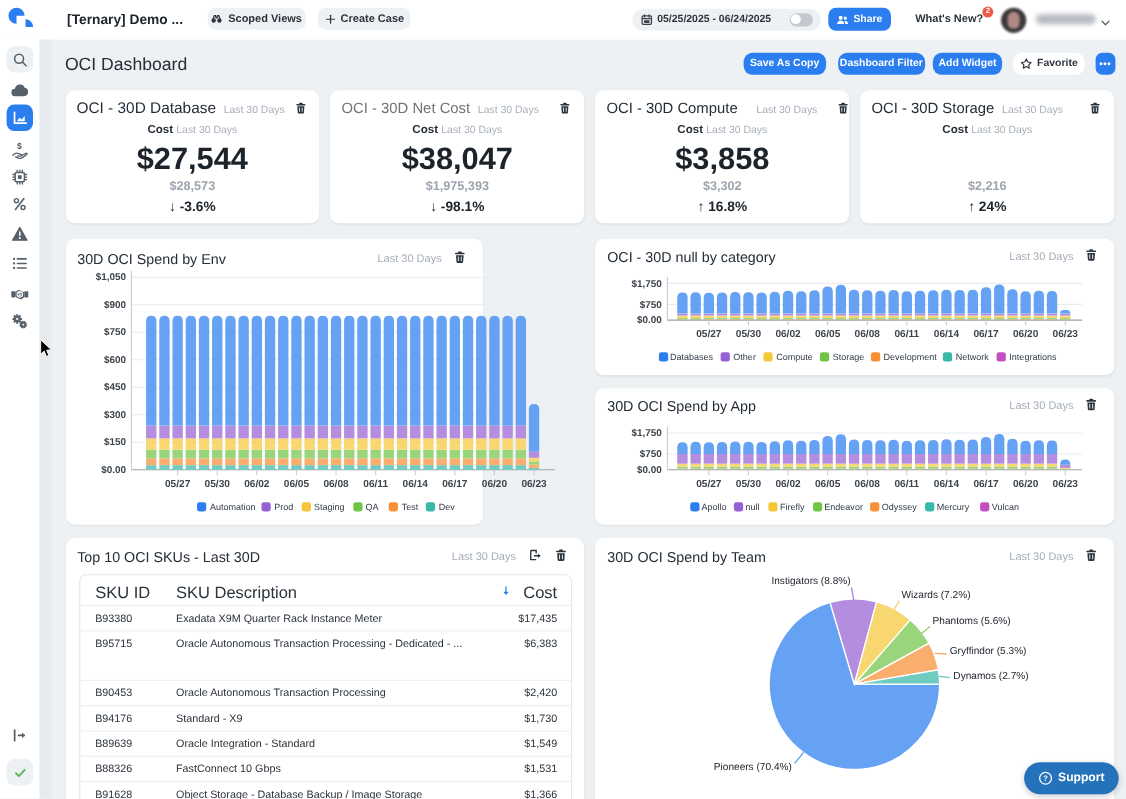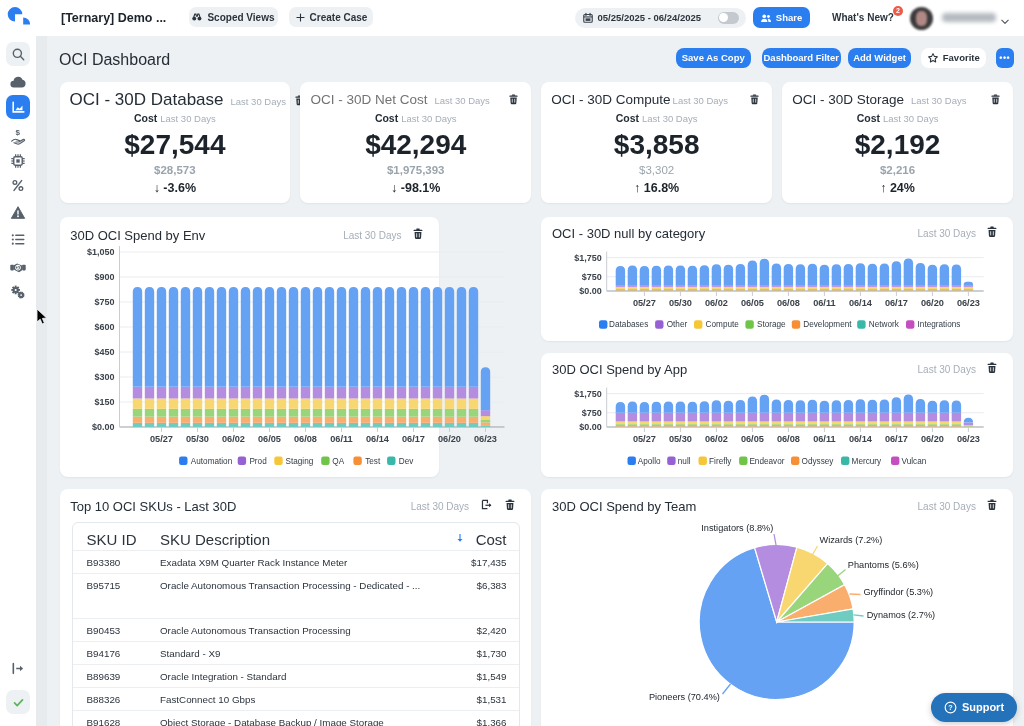--- a/index.html
+++ b/index.html
@@ -159,21 +159,21 @@
 <div class="abs" style="left:59px;top:51px;font-size:16px;color:#252d36">OCI Dashboard</div>
 <div class="btn" style="left:676px;top:47.7px;width:74.5px;height:20.2px">Save As Copy</div>
 <div class="btn" style="left:762px;top:47.7px;width:78.5px;height:20.2px">Dashboard Filter</div>
 <div class="btn" style="left:848px;top:47.7px;width:63px;height:20px">Add Widget</div>
 <div class="btn" style="left:921px;top:47.7px;width:64.5px;height:20.2px;background:#fff;color:#2b333c;gap:4px"><svg width="12" height="12" viewBox="0 0 17 17" font-family="Liberation Sans, sans-serif">
       <path d="M8.5 2.3 l1.9 3.9 4.3.6-3.1 3 .7 4.3-3.8-2-3.8 2 .7-4.3-3.1-3 4.3-.6z" fill="none" stroke="#2b333c" stroke-width="1.5" stroke-linejoin="round"></path>
     </svg>Favorite</div>
 <div class="btn" style="left:995.5px;top:47.7px;width:18.5px;height:20.2px;font-size:9px;letter-spacing:.5px;border-radius:6px">•••</div>
 <div class="card" style="left:59.5px;top:82px;width:230.7px;height:121.4px">
 <div style="position:absolute;left:10px;top:8px;display:flex;align-items:baseline;gap:7px;width:210px;white-space:nowrap">
-<span style="font-size:17px;color:#252d36">OCI - 30D Database</span>
+<span style="font-size:14px;color:#252d36">OCI - 30D Database</span>
       <span class="gray" style="font-size:9.5px">Last 30 Days</span>
 <span style="margin-left:auto;position:relative;top:2px"><svg width="13" height="13" viewBox="0 0 17 17" font-family="Liberation Sans, sans-serif">
           <rect x="3.1" y="3.3" width="10.8" height="1.7" rx="0.8" fill="#2b333c"></rect>
           <rect x="6.3" y="1.9" width="4.4" height="1.7" rx="0.8" fill="#2b333c"></rect>
           <path d="M4.3 6 h8.4 l-.5 7.3 c-.1.8-.6 1.3-1.3 1.3 h-4.8 c-.7 0-1.2-.5-1.3-1.3 Z" fill="#2b333c"></path>
           <line x1="6.9" y1="7.6" x2="6.9" y2="12.6" stroke="#fff" stroke-width="1"></line>
           <line x1="10.1" y1="7.6" x2="10.1" y2="12.6" stroke="#fff" stroke-width="1"></line>
         </svg></span>
     </div>
 <div style="position:absolute;top:30px;width:100%;text-align:center;font-size:10.5px;white-space:nowrap"><b style="color:#252d36">Cost</b> <span class="gray" style="font-size:9.5px">Last 30 Days</span></div>
@@ -187,55 +187,54 @@
       <span class="gray" style="font-size:9.5px">Last 30 Days</span>
 <span style="margin-left:auto;position:relative;top:2px"><svg width="13" height="13" viewBox="0 0 17 17" font-family="Liberation Sans, sans-serif">
           <rect x="3.1" y="3.3" width="10.8" height="1.7" rx="0.8" fill="#2b333c"></rect>
           <rect x="6.3" y="1.9" width="4.4" height="1.7" rx="0.8" fill="#2b333c"></rect>
           <path d="M4.3 6 h8.4 l-.5 7.3 c-.1.8-.6 1.3-1.3 1.3 h-4.8 c-.7 0-1.2-.5-1.3-1.3 Z" fill="#2b333c"></path>
           <line x1="6.9" y1="7.6" x2="6.9" y2="12.6" stroke="#fff" stroke-width="1"></line>
           <line x1="10.1" y1="7.6" x2="10.1" y2="12.6" stroke="#fff" stroke-width="1"></line>
         </svg></span>
     </div>
 <div style="position:absolute;top:30px;width:100%;text-align:center;font-size:10.5px;white-space:nowrap"><b style="color:#252d36">Cost</b> <span class="gray" style="font-size:9.5px">Last 30 Days</span></div>
-<div style="position:absolute;top:47px;width:100%;text-align:center;font-size:28px;font-weight:bold;color:#1c232b">$42,294</div>
+<div style="position:absolute;top:47px;width:100%;text-align:center;font-size:28px;font-weight:bold;color:#1c232b">$38,047</div>
 <div style="position:absolute;top:82px;width:100%;text-align:center;font-size:11.5px;font-weight:bold;color:#9ba4ad">$1,975,393</div>
 <div style="position:absolute;top:99px;width:100%;text-align:center;font-size:12.5px;font-weight:bold;color:#1c232b">↓ -98.1%</div>
 </div>
 <div class="card" style="left:541.3px;top:82px;width:230.7px;height:121.4px">
-<div style="position:absolute;left:10px;top:8px;display:flex;align-items:baseline;gap:2px;width:210px;white-space:nowrap">
+<div style="position:absolute;left:10px;top:8px;display:flex;align-items:baseline;gap:17px;width:210px;white-space:nowrap">
 <span style="font-size:13.5px;color:#252d36">OCI - 30D Compute</span>
       <span class="gray" style="font-size:9.5px">Last 30 Days</span>
 <span style="margin-left:auto;position:relative;top:2px"><svg width="13" height="13" viewBox="0 0 17 17" font-family="Liberation Sans, sans-serif">
           <rect x="3.1" y="3.3" width="10.8" height="1.7" rx="0.8" fill="#2b333c"></rect>
           <rect x="6.3" y="1.9" width="4.4" height="1.7" rx="0.8" fill="#2b333c"></rect>
           <path d="M4.3 6 h8.4 l-.5 7.3 c-.1.8-.6 1.3-1.3 1.3 h-4.8 c-.7 0-1.2-.5-1.3-1.3 Z" fill="#2b333c"></path>
           <line x1="6.9" y1="7.6" x2="6.9" y2="12.6" stroke="#fff" stroke-width="1"></line>
           <line x1="10.1" y1="7.6" x2="10.1" y2="12.6" stroke="#fff" stroke-width="1"></line>
         </svg></span>
     </div>
 <div style="position:absolute;top:30px;width:100%;text-align:center;font-size:10.5px;white-space:nowrap"><b style="color:#252d36">Cost</b> <span class="gray" style="font-size:9.5px">Last 30 Days</span></div>
 <div style="position:absolute;top:47px;width:100%;text-align:center;font-size:28px;font-weight:bold;color:#1c232b">$3,858</div>
-<div style="position:absolute;top:82px;width:100%;text-align:center;font-size:11.5px;font-weight:normal;color:#9ba4ad">$3,302</div>
+<div style="position:absolute;top:82px;width:100%;text-align:center;font-size:11.5px;font-weight:bold;color:#9ba4ad">$3,302</div>
 <div style="position:absolute;top:99px;width:100%;text-align:center;font-size:12.5px;font-weight:bold;color:#1c232b">↑ 16.8%</div>
 </div>
 <div class="card" style="left:782.2px;top:82px;width:230.7px;height:121.4px">
 <div style="position:absolute;left:10px;top:8px;display:flex;align-items:baseline;gap:7px;width:210px;white-space:nowrap">
 <span style="font-size:13.5px;color:#252d36">OCI - 30D Storage</span>
       <span class="gray" style="font-size:9.5px">Last 30 Days</span>
 <span style="margin-left:auto;position:relative;top:2px"><svg width="13" height="13" viewBox="0 0 17 17" font-family="Liberation Sans, sans-serif">
           <rect x="3.1" y="3.3" width="10.8" height="1.7" rx="0.8" fill="#2b333c"></rect>
           <rect x="6.3" y="1.9" width="4.4" height="1.7" rx="0.8" fill="#2b333c"></rect>
           <path d="M4.3 6 h8.4 l-.5 7.3 c-.1.8-.6 1.3-1.3 1.3 h-4.8 c-.7 0-1.2-.5-1.3-1.3 Z" fill="#2b333c"></path>
           <line x1="6.9" y1="7.6" x2="6.9" y2="12.6" stroke="#fff" stroke-width="1"></line>
           <line x1="10.1" y1="7.6" x2="10.1" y2="12.6" stroke="#fff" stroke-width="1"></line>
         </svg></span>
     </div>
 <div style="position:absolute;top:30px;width:100%;text-align:center;font-size:10.5px;white-space:nowrap"><b style="color:#252d36">Cost</b> <span class="gray" style="font-size:9.5px">Last 30 Days</span></div>
-<div style="position:absolute;top:47px;width:100%;text-align:center;font-size:28px;font-weight:bold;color:#1c232b">$2,192</div>
 <div style="position:absolute;top:82px;width:100%;text-align:center;font-size:11.5px;font-weight:bold;color:#9ba4ad">$2,216</div>
 <div style="position:absolute;top:99px;width:100%;text-align:center;font-size:12.5px;font-weight:bold;color:#1c232b">↑ 24%</div>
 </div>
 <div class="card" style="left:59.5px;top:217px;width:379px;height:260.2px">
 <div class="ctitle" style="left:10.7px;top:11px">30D OCI Spend by Env</div>
 <div class="l30" style="right:37px;top:13px">Last 30 Days</div>
 <div class="abs" style="right:14px;top:10px"><svg width="14" height="14" viewBox="0 0 17 17" font-family="Liberation Sans, sans-serif">
         <rect x="3.1" y="3.3" width="10.8" height="1.7" rx="0.8" fill="#2b333c"></rect>
         <rect x="6.3" y="1.9" width="4.4" height="1.7" rx="0.8" fill="#2b333c"></rect>
         <path d="M4.3 6 h8.4 l-.5 7.3 c-.1.8-.6 1.3-1.3 1.3 h-4.8 c-.7 0-1.2-.5-1.3-1.3 Z" fill="#2b333c"></path>

